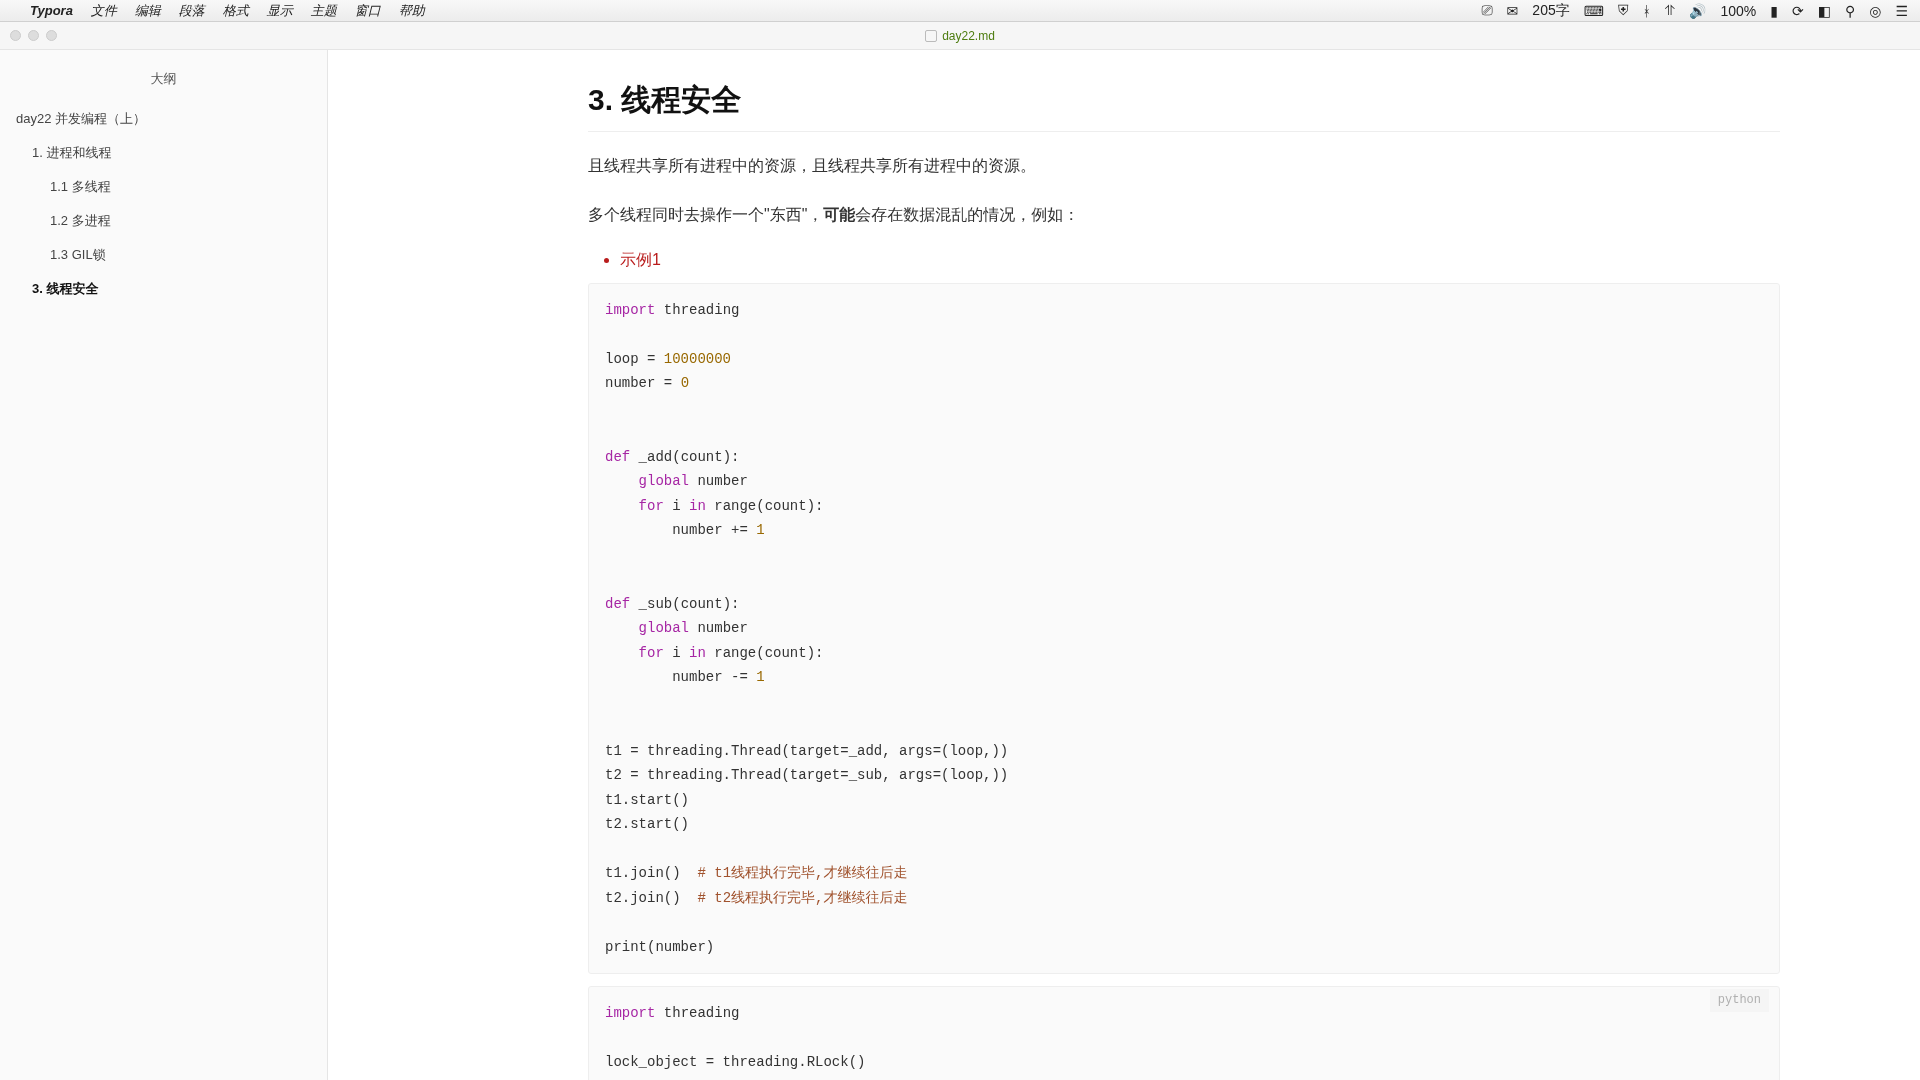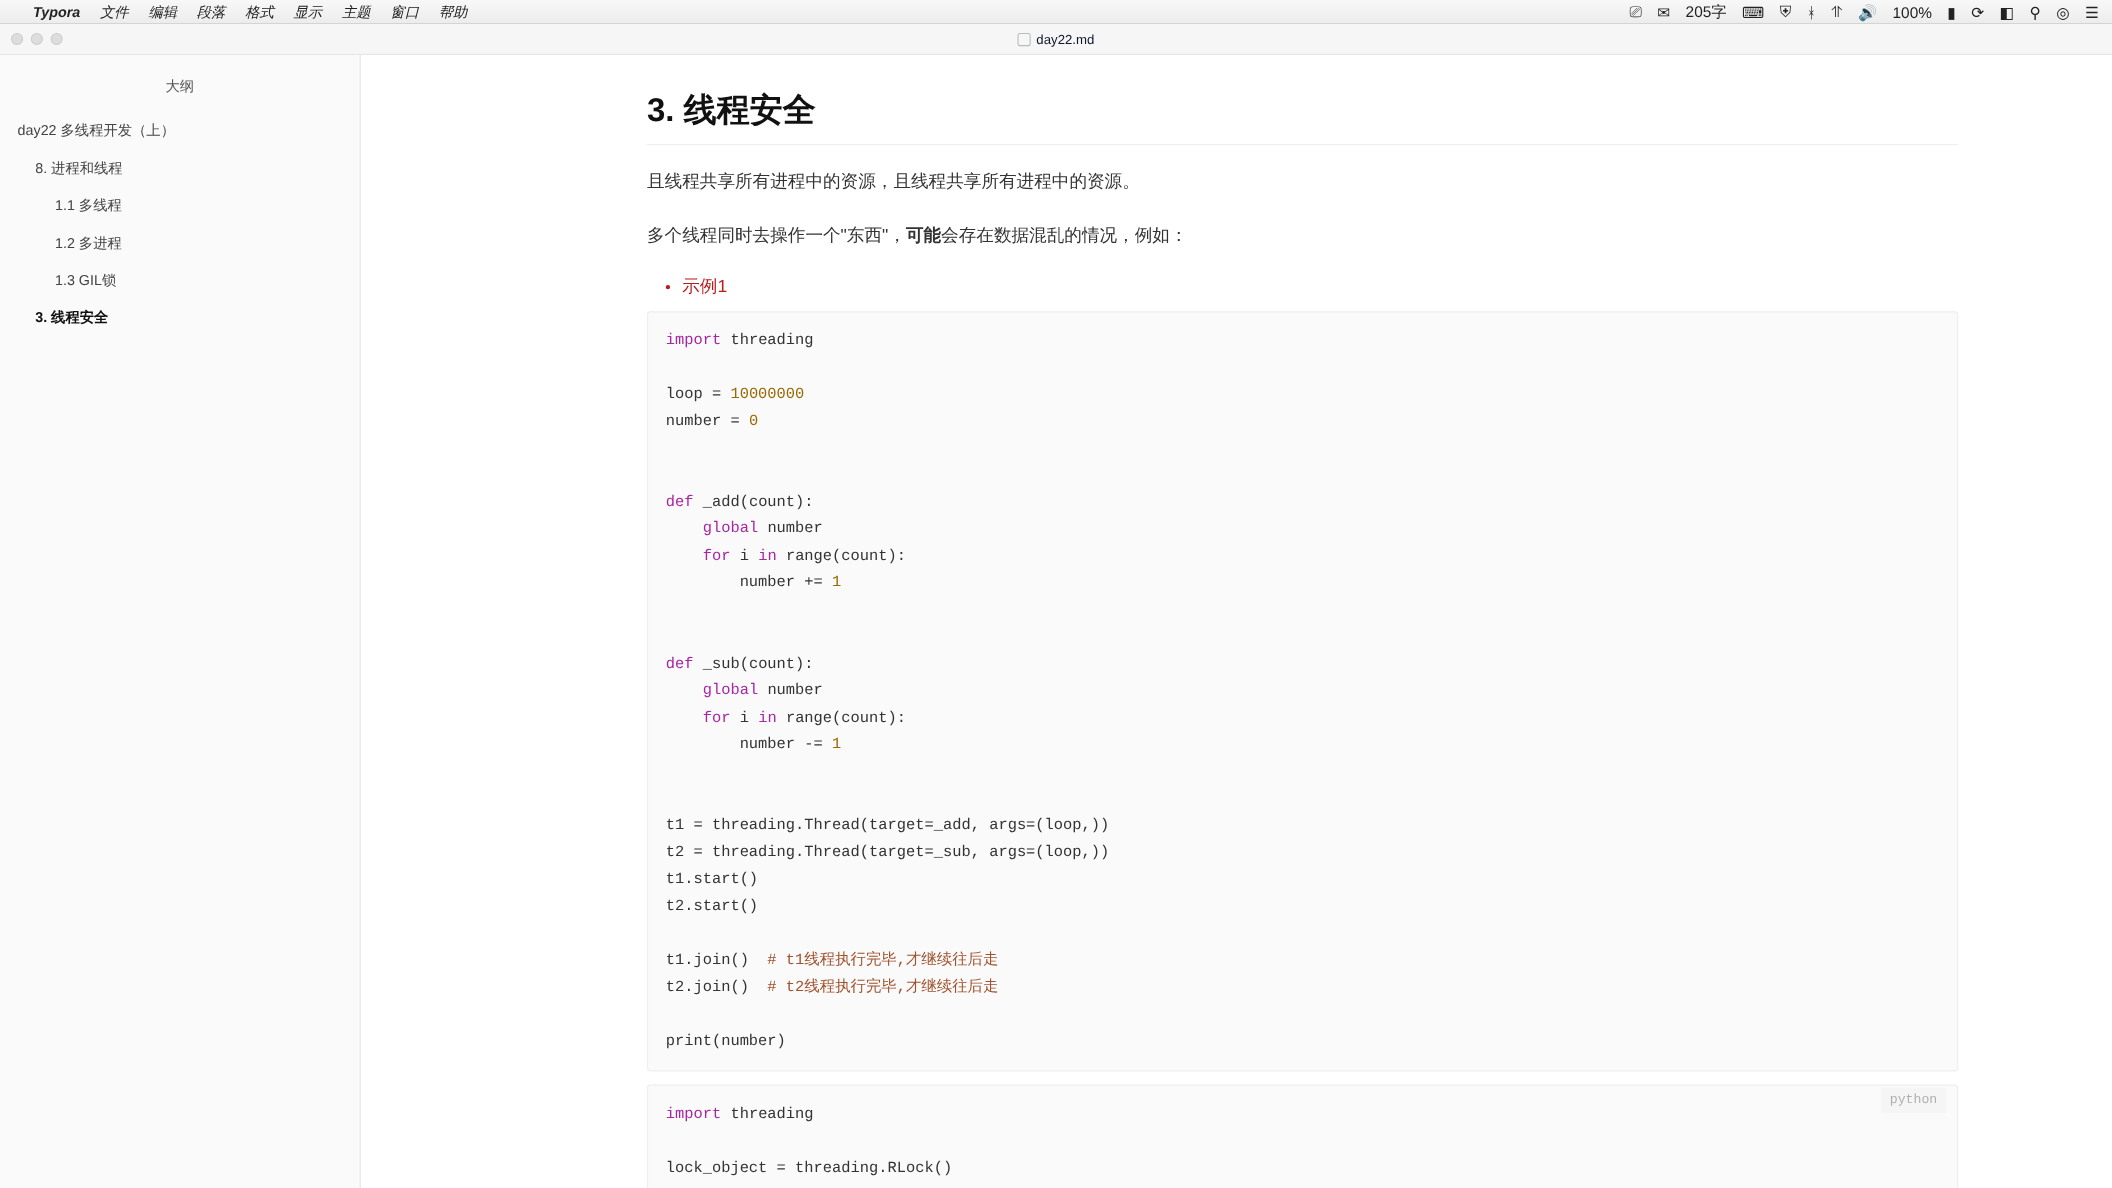--- a/index.html
+++ b/index.html
@@ -32,21 +32,21 @@
     
     
     .titlebar {
       height: 28px;
       background: #f6f6f6;
       border-bottom: 1px solid #e5e5e5;
       display: flex;
       align-items: center;
       justify-content: center;
       font-size: 12px;
-      color: #0f172a;
+      color: #4d7c0f;
       position: relative;
     }
     .traffic-lights {
       position: absolute;
       left: 10px;
       display: flex;
       gap: 7px;
     }
     .traffic-light {
       width: 11px; height: 11px; border-radius: 50%;
@@ -189,22 +189,22 @@
   <div class="title-file">
     <span class="file-icon"></span>
     <span>day22.md</span>
   </div>
 </div>
 
 <div class="workspace">
 
   <div class="sidebar">
     <div class="sidebar-header">大纲</div>
-    <div class="outline-item outline-level-0">day22 多线程开发（上）</div>
-    <div class="outline-item outline-level-1">8. 进程和线程</div>
+    <div class="outline-item outline-level-0">day22 并发编程（上）</div>
+    <div class="outline-item outline-level-1">1. 进程和线程</div>
     <div class="outline-item outline-level-2">1.1 多线程</div>
     <div class="outline-item outline-level-2">1.2 多进程</div>
     <div class="outline-item outline-level-2">1.3 GIL锁</div>
     <div class="outline-item outline-level-1 outline-active">3. 线程安全</div>
   </div>
 
   <div class="editor">
     <h2 class="section-title">3. 线程安全</h2>
 
     <p class="para">且线程共享所有进程中的资源，且线程共享所有进程中的资源。</p>

